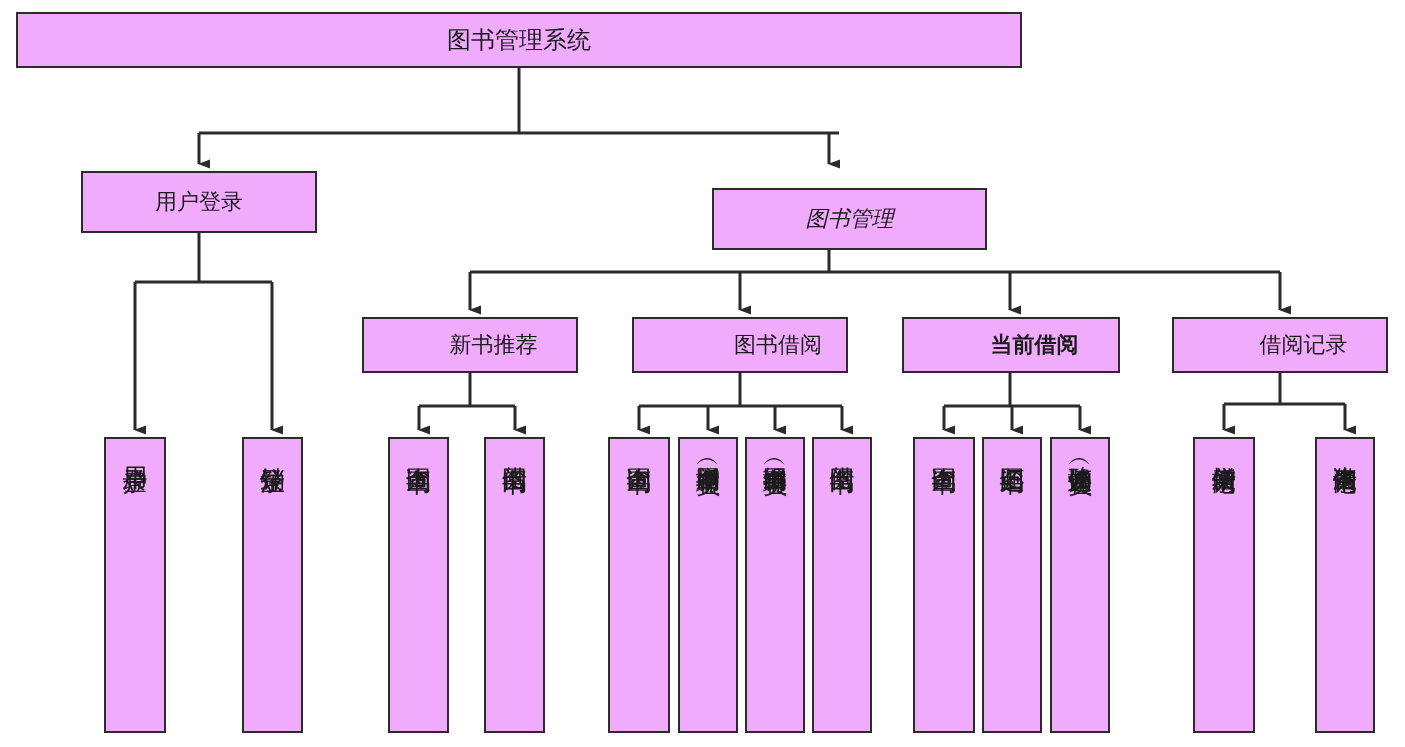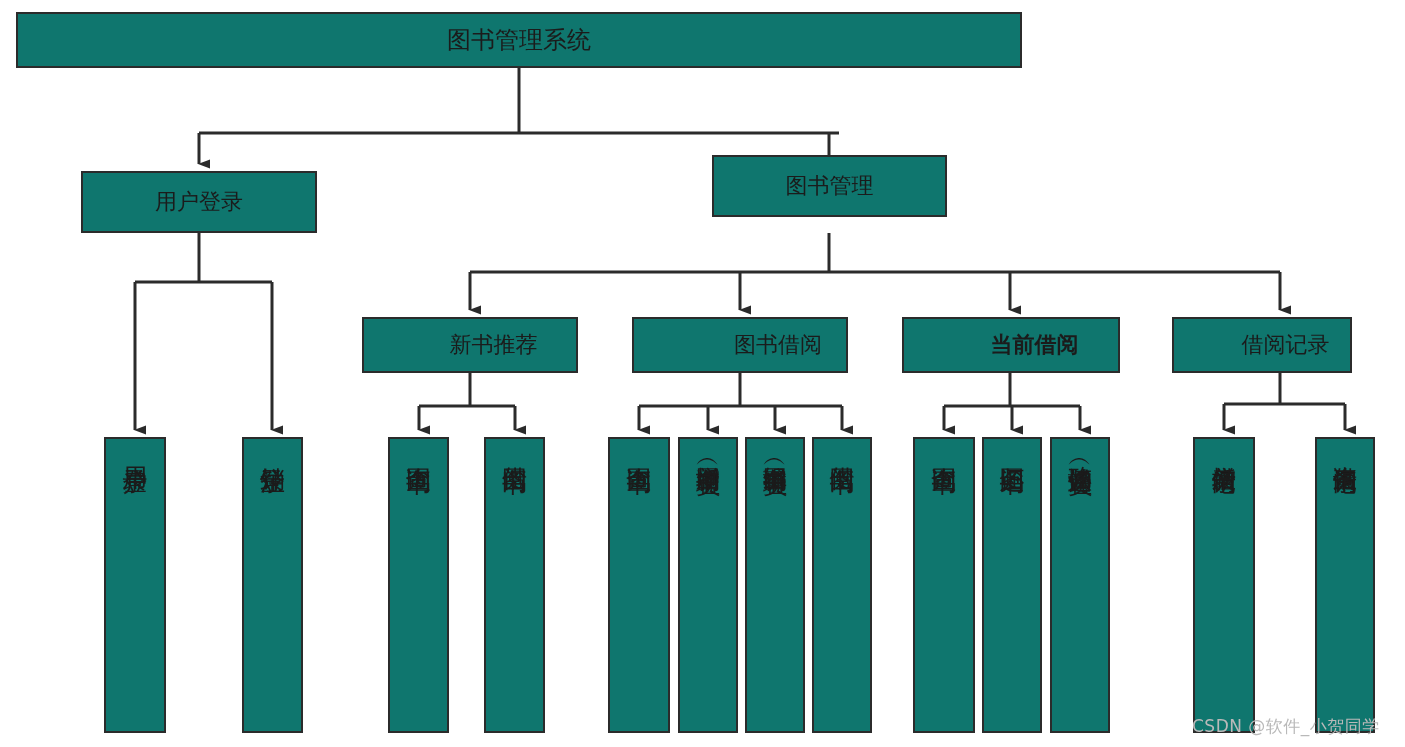--- a/index.html
+++ b/index.html
@@ -22,21 +22,21 @@
     position: absolute;
     left: 0;
     top: 0;
     width: 1405px;
     height: 747px;
     pointer-events: none;
   }
   .node {
     position: absolute;
     box-sizing: border-box;
-    background: #0f766e;
+    background: #f0abfc;
     border: 2px solid #2b2b2b;
     display: flex;
     align-items: center;
     justify-content: center;
     color: #1b1b1b;
   }
   .node .label {
     display: block;
     text-align: center;
     line-height: 1.18;
@@ -131,34 +131,34 @@
     </g>
   </svg>
 
   <div class="node root" id="node-root" style="left: 16px; top: 12px; width: 1006px; height: 56px;">
     <span class="label">图书管理系统</span>
   </div>
 
   <div class="node lvl1" id="node-l1-0" style="left: 81px; top: 171px; width: 236px; height: 62px;">
     <span class="label">用户登录</span>
   </div>
-  <div class="node lvl1" id="node-l1-1" style="left: 712px; top: 155px; width: 235px; height: 62px;">
+  <div class="node lvl1" id="node-l1-1" style="left: 712px; top: 188px; width: 275px; height: 62px; font-style: italic;">
     <span class="label">图书管理</span>
   </div>
 
   <div class="node lvl2" id="node-l2-0" style="left: 362px; top: 317px; width: 216px; height: 56px;">
     <span class="label">新书推荐</span>
   </div>
   <div class="node lvl2" id="node-l2-1" style="left: 632px; top: 317px; width: 216px; height: 56px; padding-left: 29px;">
     <span class="label">图书借阅</span>
   </div>
   <div class="node lvl2" id="node-l2-2" style="left: 902px; top: 317px; width: 218px; height: 56px; font-weight: bold;">
     <span class="label">当前借阅</span>
   </div>
-  <div class="node lvl2" id="node-l2-3" style="left: 1172px; top: 317px; width: 180px; height: 56px;">
+  <div class="node lvl2" id="node-l2-3" style="left: 1172px; top: 317px; width: 216px; height: 56px;">
     <span class="label">借阅记录</span>
   </div>
 
   <div class="node leaf" id="node-leaf-0" style="left: 104px; top: 437px; width: 62px; height: 296px;">
     <span class="label">用户登录</span>
   </div>
   <div class="node leaf" id="node-leaf-1" style="left: 242px; top: 437px; width: 61px; height: 296px;">
     <span class="label">注销登录</span>
   </div>
   <div class="node leaf" id="node-leaf-2" style="left: 388px; top: 437px; width: 61px; height: 296px;">
@@ -188,15 +188,14 @@
   <div class="node leaf tall-text" id="node-leaf-10" style="left: 1050px; top: 437px; width: 60px; height: 296px;">
     <span class="label">确认归还（管理员）</span>
   </div>
   <div class="node leaf tall-text" id="node-leaf-11" style="left: 1193px; top: 437px; width: 62px; height: 296px;">
     <span class="label">新增借阅记录</span>
   </div>
   <div class="node leaf tall-text" id="node-leaf-12" style="left: 1315px; top: 437px; width: 60px; height: 296px;">
     <span class="label">查询借阅记录</span>
   </div>
 
-  <div class="watermark" style="left: 1192px; top: 715px; color: rgb(185, 185, 185);">CSDN @软件_小贺同学</div>
 
 </div>
 
 </body></html>

